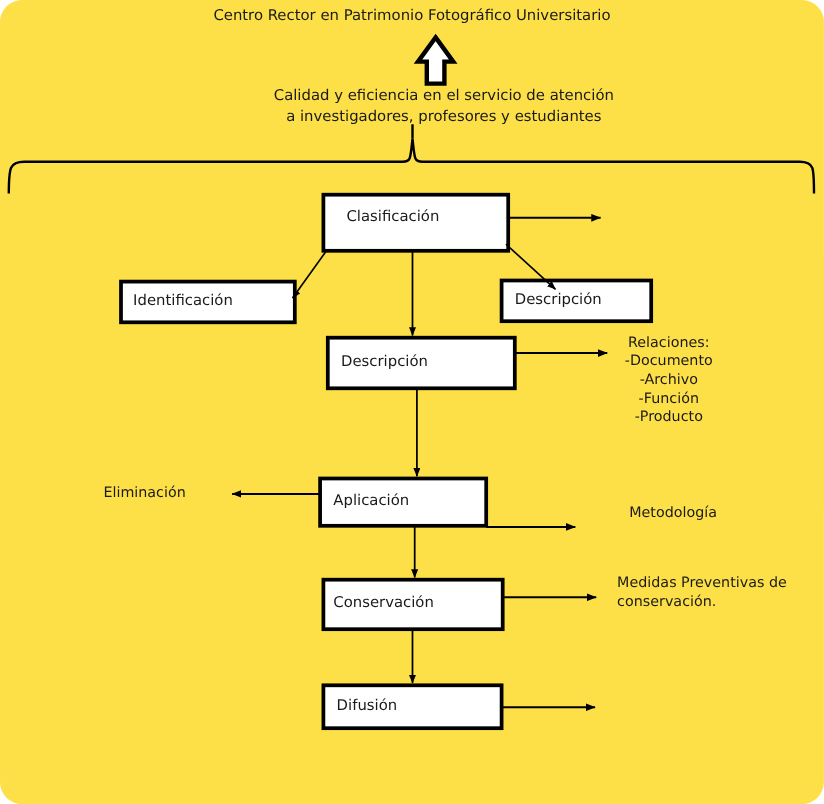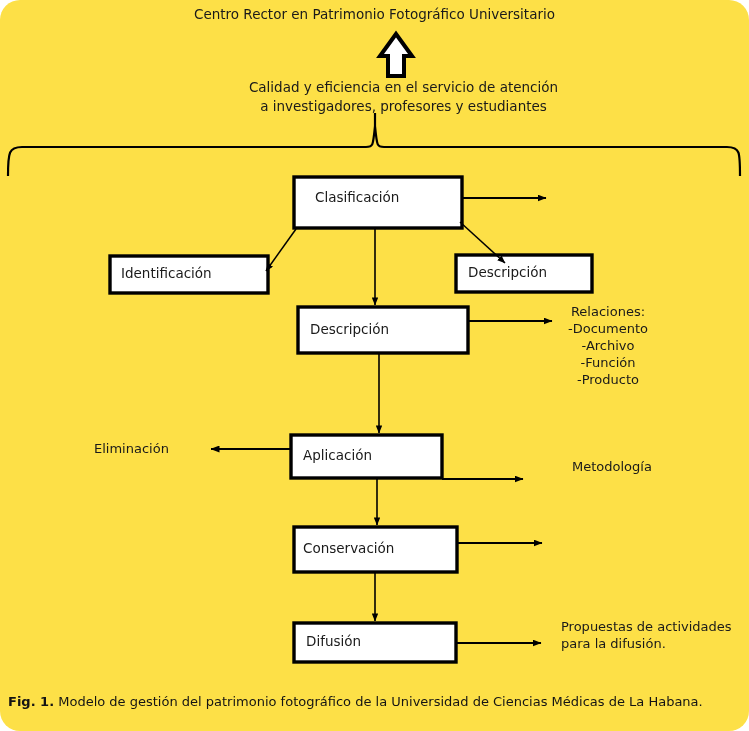--- a/index.html
+++ b/index.html
@@ -163,19 +163,18 @@
   <div class="lbl annot-multi" style="left:568px; top:303px;text-align:center;">Relaciones:
 -Documento
 -Archivo
 -Función
 -Producto</div>
 
   <div class="lbl" style="left:94px; top:440px;text-align:right;">Eliminación</div>
 
   <div class="lbl" style="left:572px; top:458px;">Metodología</div>
 
+  <div class="lbl annot-multi" style="left:561px; top:522px;">Medidas Preventivas de
+conservación.</div>
 
-  <div class="lbl annot-multi" style="left:561px; top:618px;">Propuestas de actividades
-para la difusión.</div>
 
-  <div class="caption"><b>Fig. 1.</b><span> Modelo de gestión del patrimonio fotográfico de la Universidad de Ciencias Médicas de La Habana.</span></div>
 
 </div>
 
 </body></html>

